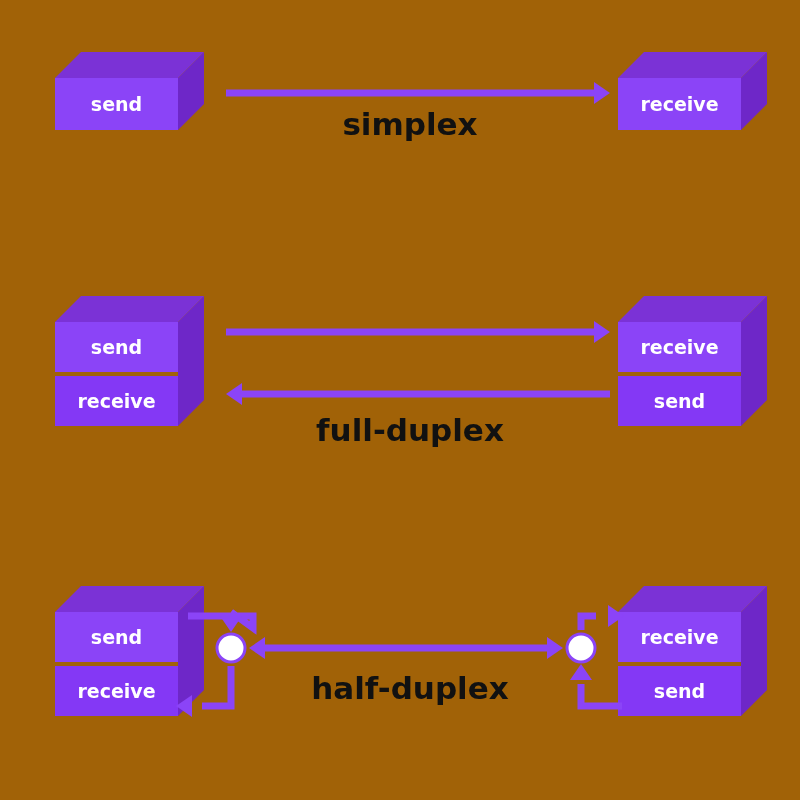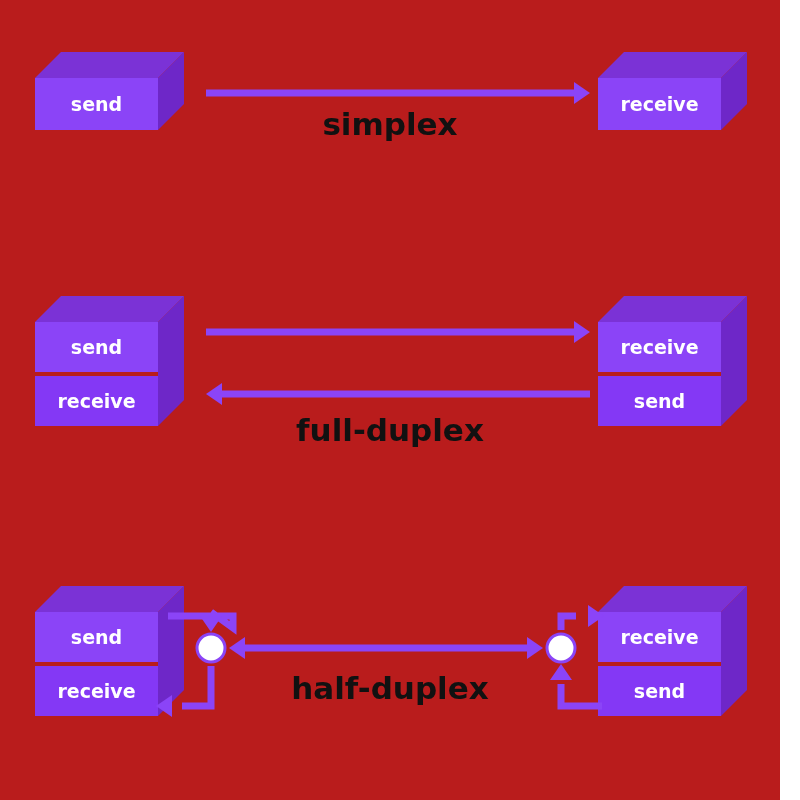--- a/index.html
+++ b/index.html
@@ -10,21 +10,22 @@
   body {
     width: 800px;
     height: 800px;
     font-family: "DejaVu Sans", "Liberation Sans", sans-serif;
     overflow: hidden;
   }
   #stage {
     position: relative;
     width: 780px;
     height: 800px;
-    background: #b91c1c;
+    background: #a16207;
+    padding-left: 20px;
   }
   svg.diagram {
     display: block;
     width: 800px;
     height: 800px;
   }
   .box-label {
     font-family: "DejaVu Sans", "Liberation Sans", sans-serif;
     font-size: 19px;
     font-weight: bold;

